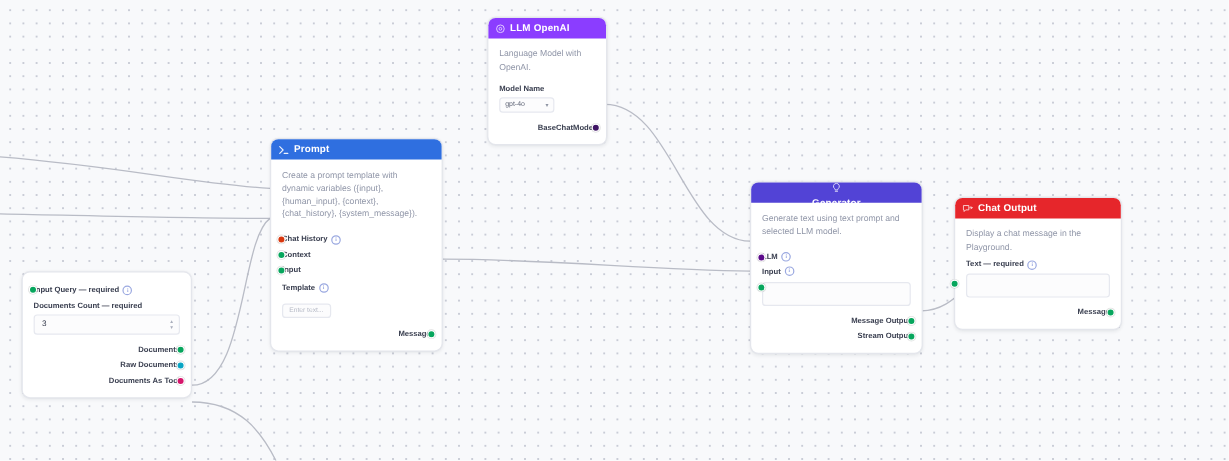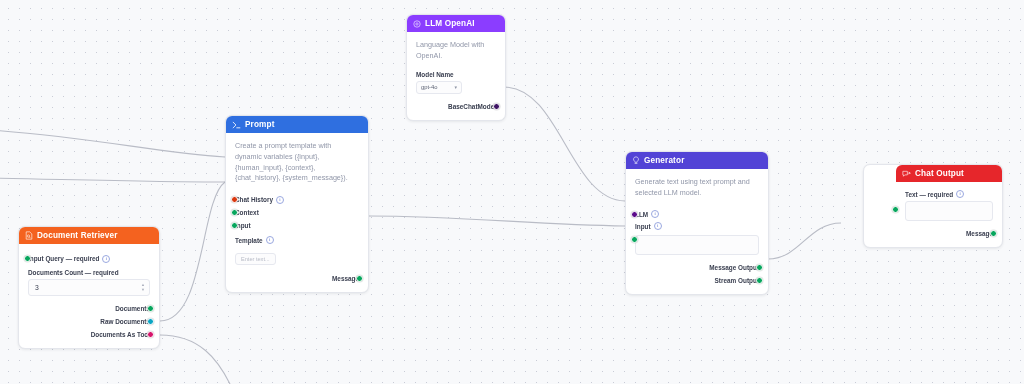--- a/index.html
+++ b/index.html
@@ -191,21 +191,21 @@
       <div class="mini-input">Enter text...</div>
 
       <div class="port-row out" style="margin-top:7px;">
         <span>Message</span>
         <span class="dot right" style="background:#07a65d; top:3px;"></span>
       </div>
     </div>
   </div>
 
   <div class="node" style="left:625px; top:151px; width:144px;">
-    <div class="node-header" style="background:#5243d6;">
+    <div class="node-header" style="background:#5243d6;flex-direction:column;">
       <span>
         <svg width="8" height="9" viewBox="0 0 14 16">
             <path d="M7 1.5 a4.3 4.3 0 0 1 2.7 7.7 c-.5.4-.8 1-.8 1.6 v.4 h-3.8 v-.4 c0-.6-.3-1.2-.8-1.6 A4.3 4.3 0 0 1 7 1.5 z" fill="none" stroke="#fff" stroke-width="1.2"></path>
             <path d="M5.3 13.2 h3.4" stroke="#fff" stroke-width="1.2" stroke-linecap="round"></path>
           </svg>
       </span>
       <span>Generator</span>
     </div>
     <div class="node-body">
       <div class="node-desc">Generate text using text prompt and selected LLM model.</div>
@@ -226,57 +226,48 @@
         <span>Message Output</span>
         <span class="dot right" style="background:#07a65d; top:3px;"></span>
       </div>
       <div class="port-row out">
         <span>Stream Output</span>
         <span class="dot right" style="background:#07a65d; top:3px;"></span>
       </div>
     </div>
   </div>
 
-  <div class="node" style="left:863px; top:164px; width:140px;padding-left:32px;">
+  <div class="node" style="left:795px; top:164px; width:140px;">
     <div class="node-header" style="background:#e6262b;">
       <span>
         <svg width="9" height="8" viewBox="0 0 16 14">
             <path d="M1.5 2.2 h8 v6.4 h-4.6 L2.6 11 V8.6 h-1.1 z" fill="none" stroke="#fff" stroke-width="1.2" stroke-linejoin="round"></path>
             <path d="M11 5.4 h3.4 M12.7 3.7 l1.7 1.7 l-1.7 1.7" fill="none" stroke="#fff" stroke-width="1.2" stroke-linecap="round" stroke-linejoin="round"></path>
           </svg>
       </span>
       <span>Chat Output</span>
     </div>
     <div class="node-body">
+      <div class="node-desc" style="margin-bottom:5px;">Display a chat message in the Playground.</div>
       <div class="field-label" style="margin-top:0;">
         <span>Text — required</span>
         <span class="info-icon">i</span>
       </div>
       <div style="position:relative;">
         <span class="dot" style="background:#07a65d; left:-13px; top:5px;"></span>
         <div class="textbox tall"></div>
       </div>
       <div class="port-row out" style="margin-top:6px;">
         <span>Message</span>
         <span class="dot right" style="background:#07a65d; top:3px;"></span>
       </div>
     </div>
   </div>
 
   <div class="node" style="left:18px; top:226px; width:142px;">
-    <div class="node-header" style="background:#f4621f;">
-      <span>
-        <svg width="8" height="9" viewBox="0 0 14 16">
-            <path d="M2 1.5 h6.3 L12 5.2 V14.5 H2 z" fill="none" stroke="#fff" stroke-width="1.2" stroke-linejoin="round"></path>
-            <circle cx="6" cy="9" r="2.1" fill="none" stroke="#fff" stroke-width="1.1"></circle>
-            <path d="M7.6 10.6 L9.3 12.3" stroke="#fff" stroke-width="1.1" stroke-linecap="round"></path>
-          </svg>
-      </span>
-      <span>Document Retriever</span>
-    </div>
     <div class="node-body">
 
       <div class="port-row">
         <span class="dot left" style="background:#07a65d; top:3px;"></span>
         <span>Input Query — required</span>
         <span class="info-icon">i</span>
       </div>
 
       <div class="field-label">
         <span>Documents Count — required</span>

